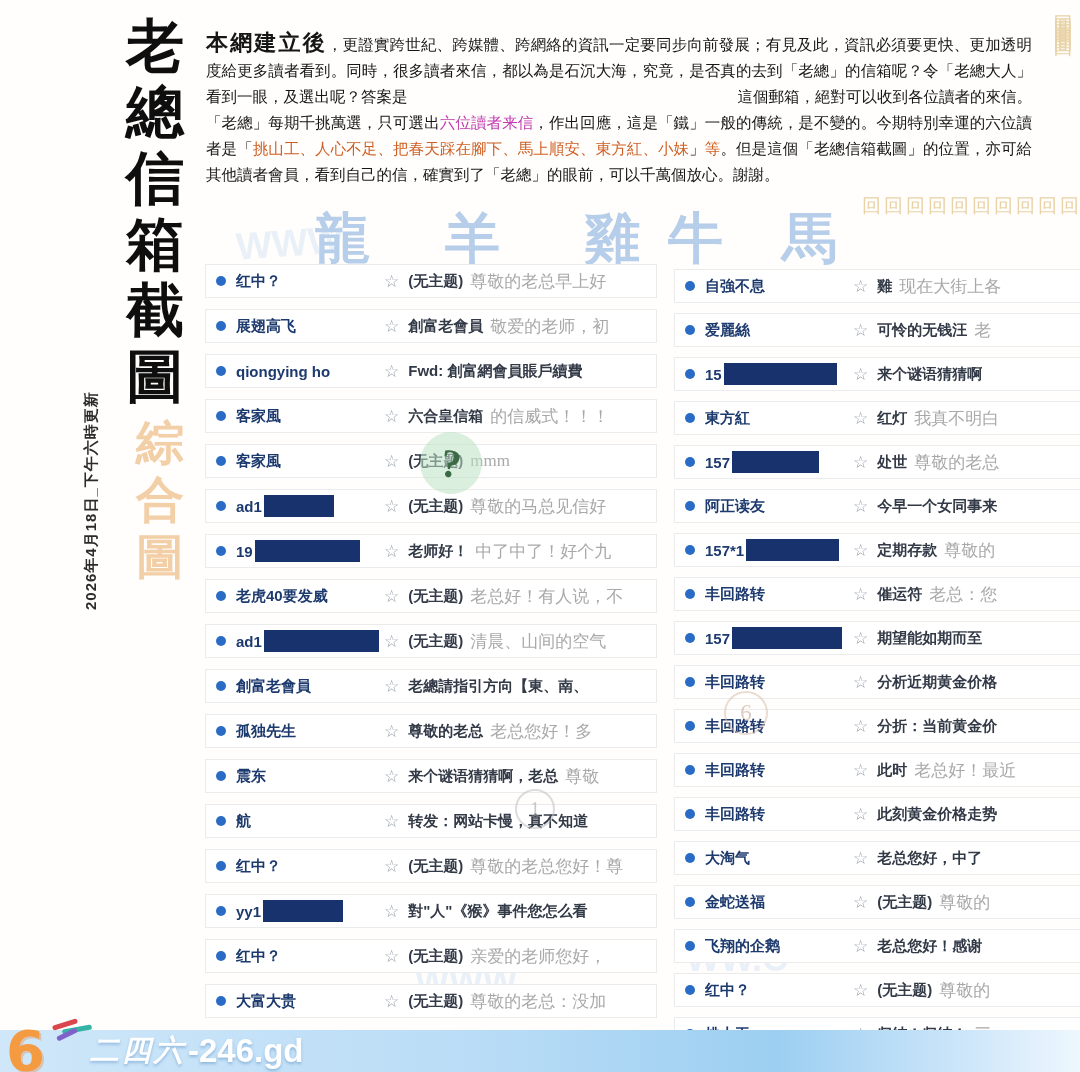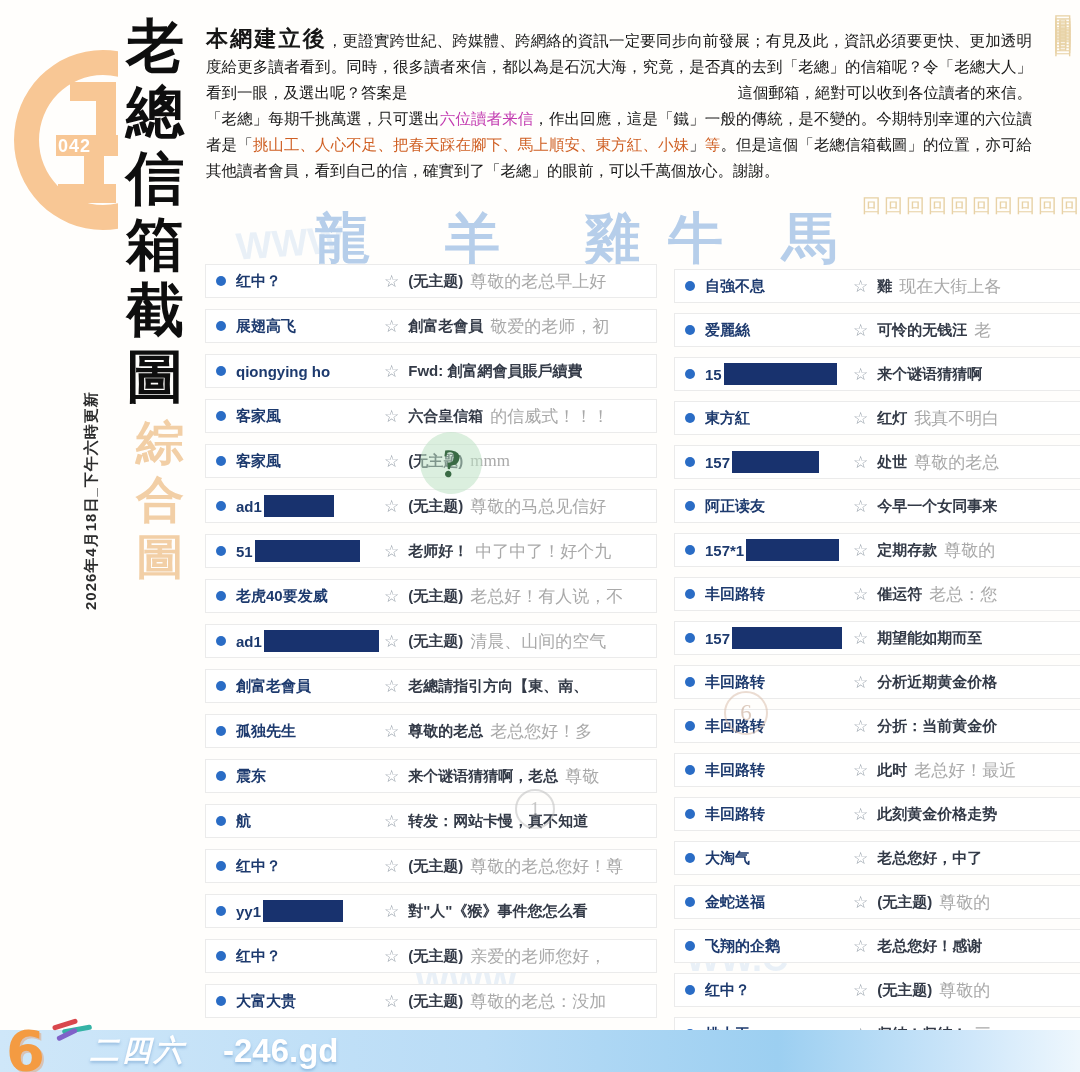--- a/index.html
+++ b/index.html
@@ -28,22 +28,22 @@
     font-weight:700;font-size:48px;line-height:57px;color:#f2cfa6;}
   .date-label{position:absolute;left:82px;top:610px;transform:rotate(-90deg);
     transform-origin:0 0;white-space:nowrap;font-size:15px;font-weight:600;
     color:#2b2b2b;letter-spacing:1px;}
   
   .ornament-v{position:absolute;right:4px;top:0;height:216px;writing-mode:vertical-rl;
     font-size:19px;letter-spacing:3px;color:#e8d2a6;}
   .ornament-h{position:absolute;left:862px;top:193px;width:218px;font-size:19px;
     letter-spacing:3px;color:#e8d2a6;white-space:nowrap;overflow:hidden;}
   
-  .header-text{position:absolute;left:206px;top:26px;width:826px;
-    font-family:Liberation Sans, sans-serif;font-size:15.5px;
+  .header-text{position:absolute;left:206px;top:32px;width:826px;
+    font-family:Liberation Mono, monospace;font-size:15.5px;
     line-height:26px;color:#161616;text-align:justify;}
   .hp-lead{font-size:22px;font-weight:bold;letter-spacing:2px;}
   .hp-normal{}
   .hp-gap{display:inline-block;width:330px;height:1px;}
   .hp-magenta{color:#c23bb0;}
   .hp-orange{color:#cf5f23;}
   
   .zodiac{position:absolute;left:0;top:202px;width:1080px;height:66px;pointer-events:none;}
   .zchar{position:absolute;top:0;font-family:"Liberation Serif","DejaVu Serif",serif;
     font-weight:bold;font-size:55px;color:#a4c3e6;opacity:.8;}
@@ -78,40 +78,31 @@
   
   .footer{position:absolute;left:0;top:1030px;width:1080px;height:42px;z-index:10;
     background:linear-gradient(90deg,#cfe7f9 0%,#b9dcf6 45%,#9ccff1 72%,#cfe7fa 90%,#eef7fd 100%);}
   .footer-six{position:absolute;left:6px;top:-12px;font-size:56px;font-weight:900;
     color:#f49b42;font-family:"DejaVu Sans",sans-serif;
     text-shadow:2px 2px 0 rgba(235,130,60,.35);}
   .ribbon{position:absolute;height:5px;border-radius:3px;}
   .rb1{left:52px;top:-8px;width:26px;background:#d9474c;transform:rotate(-18deg);}
   .rb2{left:62px;top:-3px;width:30px;background:#35b3a5;transform:rotate(-10deg);}
   .rb3{left:56px;top:2px;width:22px;background:#7f62c9;transform:rotate(-26deg);}
-  .brand{position:absolute;left:90px;top:0;height:42px;display:flex;align-items:center;gap:35px;}
+  .brand{position:absolute;left:90px;top:0;height:42px;display:flex;align-items:center;}
   .brand-cn{font-family:"Liberation Serif","DejaVu Serif",serif;font-style:italic;
     font-weight:900;font-size:29px;color:#fff;letter-spacing:3px;
     text-shadow:0 2px 3px rgba(100,150,200,.55);}
   .brand-domain{font-family:"Liberation Sans",sans-serif;font-weight:800;font-size:33px;
     color:#fff;margin-left:2px;text-shadow:0 2px 3px rgba(100,150,200,.55);}
 </style>
 </head>
 <body>
 
 <div class="sidebar">
-  <div class="logo">
-    <div class="logo-ring"></div>
-    <div class="logo-bar b1"></div>
-    <div class="logo-bar b2"></div>
-    <div class="logo-bar b3"></div>
-    <div class="logo-bar b4"></div>
-    <div class="logo-bar b5"></div>
-    <div class="logo-num">042</div>
-  </div>
   <div class="main-title">
       <span>老</span>
       <span>總</span>
       <span>信</span>
       <span>箱</span>
       <span>截</span>
       <span>圖</span>
     </div>
   <div class="subtitle">
       <span>綜</span>
@@ -189,21 +180,21 @@
         <span>ad1</span>
         <span class="redact" style="width: 70px;"></span>
       </span>
       <span class="star">☆</span>
       <span class="subject">(无主题)</span>
       <span class="preview">尊敬的马总见信好</span>
     </div>
     <div class="mail-row">
       <span class="bullet"></span>
       <span class="sender-wrap">
-        <span>51</span>
+        <span>19</span>
         <span class="redact" style="width: 105px;"></span>
       </span>
       <span class="star">☆</span>
       <span class="subject">老师好！</span>
       <span class="preview">中了中了！好个九</span>
     </div>
     <div class="mail-row">
       <span class="bullet"></span>
       <span class="sender-wrap">
         <span>老虎40要发威</span>

